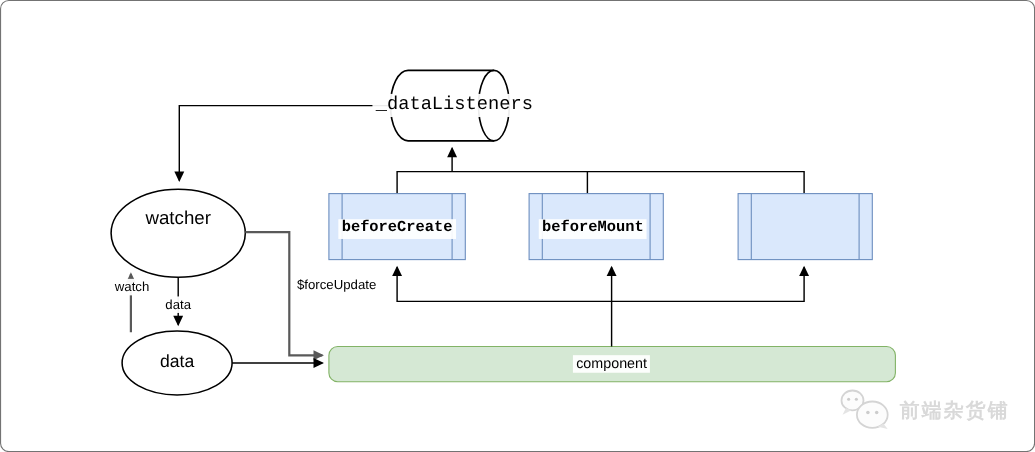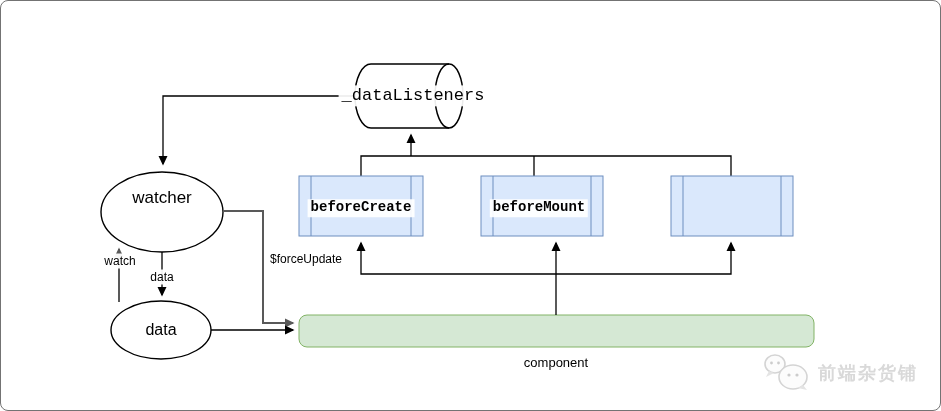--- a/index.html
+++ b/index.html
@@ -89,21 +89,21 @@
   </svg>
 
   <div class="lbl mono" style="left:412px; top:95px;">_dataListeners</div>
   <div class="lbl sans17" style="left:161px; top:197px;">watcher</div>
   <div class="lbl sans15" style="left:160px; top:329px;">data</div>
   <div class="lbl sans12" style="left:119px; top:260px;">watch</div>
   <div class="lbl sans12" style="left:161px; top:276px;">data</div>
   <div class="lbl sans12" style="left:261px; top:258px;margin-left:44px;">$forceUpdate</div>
   <div class="lbl monoB" style="left:360px; top:207px;">beforeCreate</div>
   <div class="lbl monoB" style="left:538px; top:207px;">beforeMount</div>
-  <div class="lbl sans13" style="left:555px; top:330px;margin-top:32px;">component</div>
+  <div class="lbl sans13" style="left:555px; top:330px;">component</div>
 
   <div class="watermark">
     <svg width="50" height="42" viewBox="0 0 50 42">
       <g fill="#fcfcfc" stroke="#d4d4d4" stroke-width="1.6">
         <ellipse cx="13" cy="12" rx="10" ry="9"></ellipse>
         <path d="M 7 19 L 4 25 L 12 21 Z" stroke="none" fill="#e4e4e4"></path>
         <ellipse cx="31" cy="25" rx="14" ry="12"></ellipse>
         <path d="M 41 33 L 45 38 L 36 36 Z" stroke="none" fill="#e4e4e4"></path>
       </g>
       <g fill="#cccccc">

